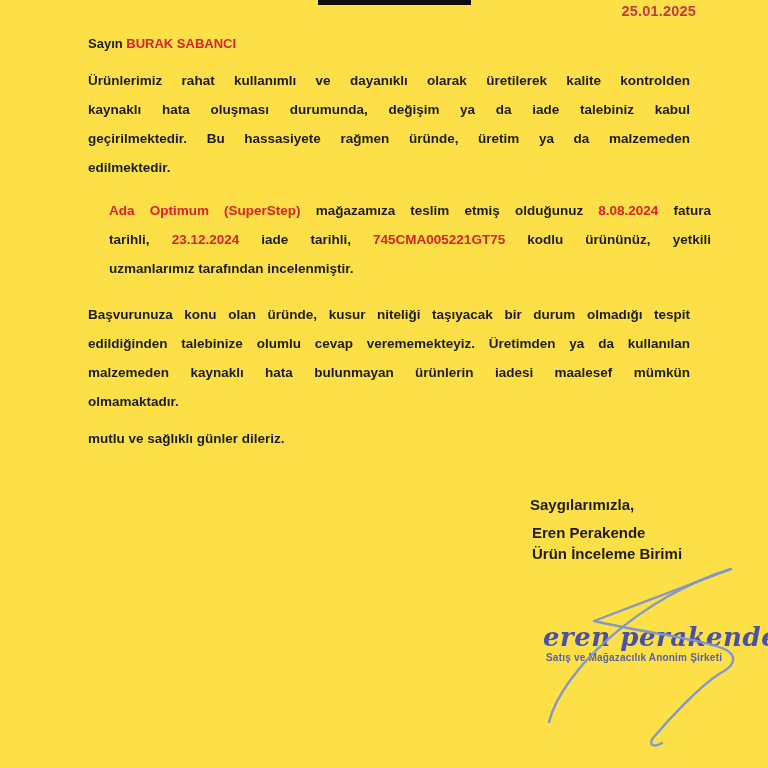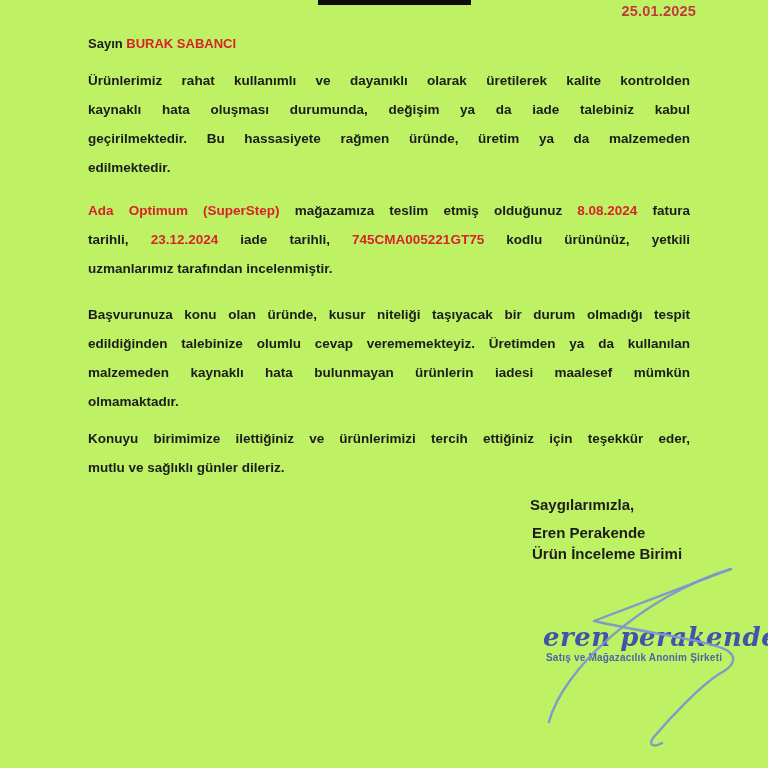--- a/index.html
+++ b/index.html
@@ -1,29 +1,29 @@
 <!DOCTYPE html>
 <html lang="tr"><head>
 <meta charset="utf-8">
 <style>
   html,body{margin:0;padding:0;background:#ffffff;}
   .page{
-    position:relative;width:768px;height:768px;background:#bef264;overflow:hidden;
+    position:relative;width:768px;height:768px;background:#fde047;overflow:hidden;
     font-family:"Liberation Sans","DejaVu Sans",sans-serif;
     font-weight:bold;color:#1c1c1c;
   }
   .redaction{position:absolute;left:318px;top:0;width:153px;height:5px;background:#0d0d0d;}
   .date{position:absolute;top:3px;right:72px;font-size:14.5px;color:#c13a40;letter-spacing:.2px;}
   .salutation{position:absolute;left:88px;top:36px;font-size:13px;}
   .red{color:#d8232a;}
   .para{position:absolute;left:88px;width:602px;font-size:13.5px;}
   .jline{text-align:justify;text-align-last:justify;line-height:29px;height:29px;overflow:hidden;}
   .lline{text-align:left;line-height:29px;height:29px;}
   #p1{top:66px;}
-  #p2{top:196px;}
+  #p2{top:196px;margin-left:21px;}
   #p3{top:300px;}
   #p4{top:424px;}
   .closing{position:absolute;left:530px;top:496px;font-size:15px;}
   .signer{position:absolute;left:532px;top:522px;font-size:15px;line-height:21px;}
   .stamp-name{
     position:absolute;left:543px;top:622px;width:200px;
     font-family:"DejaVu Serif","Liberation Serif",serif;
     font-style:italic;font-weight:bold;font-size:26px;color:#3a46b0;
     letter-spacing:.5px;white-space:nowrap;opacity:.92;
   }
@@ -58,21 +58,20 @@
   </div>
 
   <div class="para" id="p3">
     <div class="jline">Başvurunuza konu olan üründe, kusur niteliği taşıyacak bir durum olmadığı tespit</div>
     <div class="jline">edildiğinden talebinize olumlu cevap verememekteyiz. Üretimden ya da kullanılan</div>
     <div class="jline">malzemeden kaynaklı hata bulunmayan ürünlerin iadesi maalesef mümkün</div>
     <div class="lline">olmamaktadır.</div>
   </div>
 
   <div class="para" id="p4">
-    <div class="jline">Konuyu birimimize ilettiğiniz ve ürünlerimizi tercih ettiğiniz için teşekkür eder,</div>
     <div class="lline">mutlu ve sağlıklı günler dileriz.</div>
   </div>
 
   <div class="closing">Saygılarımızla,</div>
 
   <div class="signer">
     <div>Eren Perakende</div>
     <div>Ürün İnceleme Birimi</div>
   </div>
 

